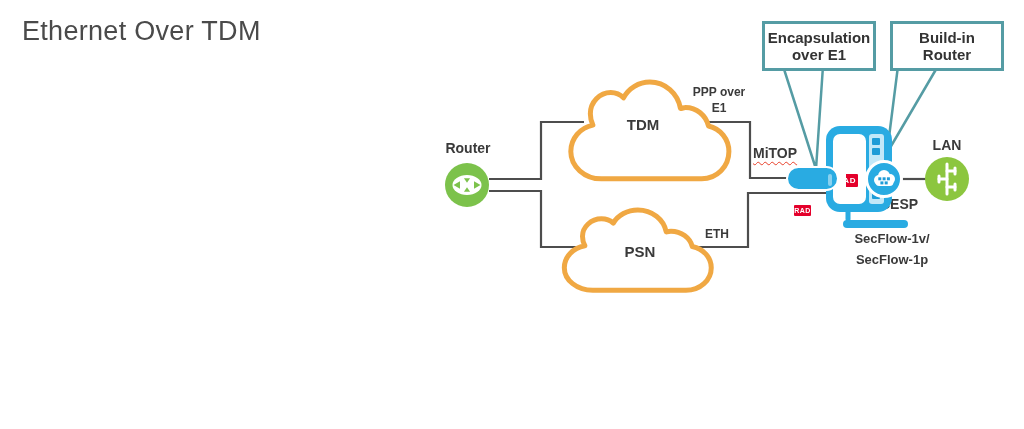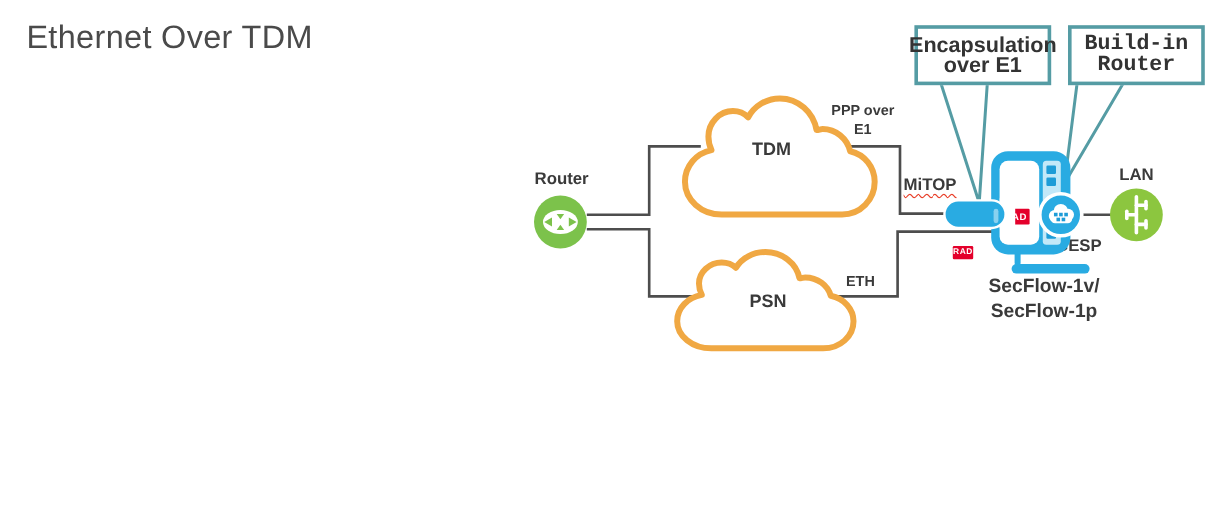--- a/index.html
+++ b/index.html
@@ -44,23 +44,23 @@
   .pill-notch{position:absolute;left:833px;top:161px;width:13px;height:34px;
               background:#fff;border-radius:6px;z-index:3;}
   .pill{position:absolute;left:786px;top:166px;width:53px;height:25px;border-radius:13px;
         background:var(--device_blue);border:2px solid #fff;z-index:4;}
   .pill-slot{position:absolute;right:5px;top:6px;width:4px;height:12px;
              background:rgba(255,255,255,.45);border-radius:2px;}
   .cesp-circle{position:absolute;left:865px;top:160px;width:38px;height:38px;border-radius:50%;
                background:var(--device_blue);border:3px solid #fff;z-index:4;}
   .callout{position:absolute;top:21px;width:114px;height:50px;background:#fff;
            border:3px solid var(--callout_teal);z-index:5;display:flex;flex-direction:column;
-           align-items:center;justify-content:center;font-weight:bold;font-size:18px;
+           align-items:center;justify-content:center;font-weight:bold;font-size:15px;
            line-height:17px;color:#333;text-align:center;}
-  .callout-a{left:762px;} .callout-b{left:890px;font-family:Liberation Mono, monospace;}
+  .callout-a{left:762px;} .callout-b{left:890px;}
 </style>
 </head>
 <body>
 
 <div class="canvas">
 
   <div class="title">
     <div>Ethernet Over TDM</div>
   </div>
 
@@ -156,21 +156,21 @@
         <path d="M22 14 H30"></path>
           <path d="M30 11 V17"></path>
         <path d="M22 30 H30"></path>
           <path d="M30 27 V33"></path>
         <path d="M22 22 H14"></path>
           <path d="M14 19 V25"></path>
       </g>
     </svg>
   </div>
 
-  <div class="lbl center" style="left:790px;top:228px;width:160px;font-size:16px;line-height:21px;">
+  <div class="lbl center" style="left:812px;top:228px;width:160px;font-size:13px;line-height:21px;">
     <div>SecFlow-1v/</div>
     <div>SecFlow-1p</div>
   </div>
 
   <div class="callout callout-a">
     <div>Encapsulation</div>
     <div>over E1</div>
   </div>
   <div class="callout callout-b">
     <div>Build-in</div>

